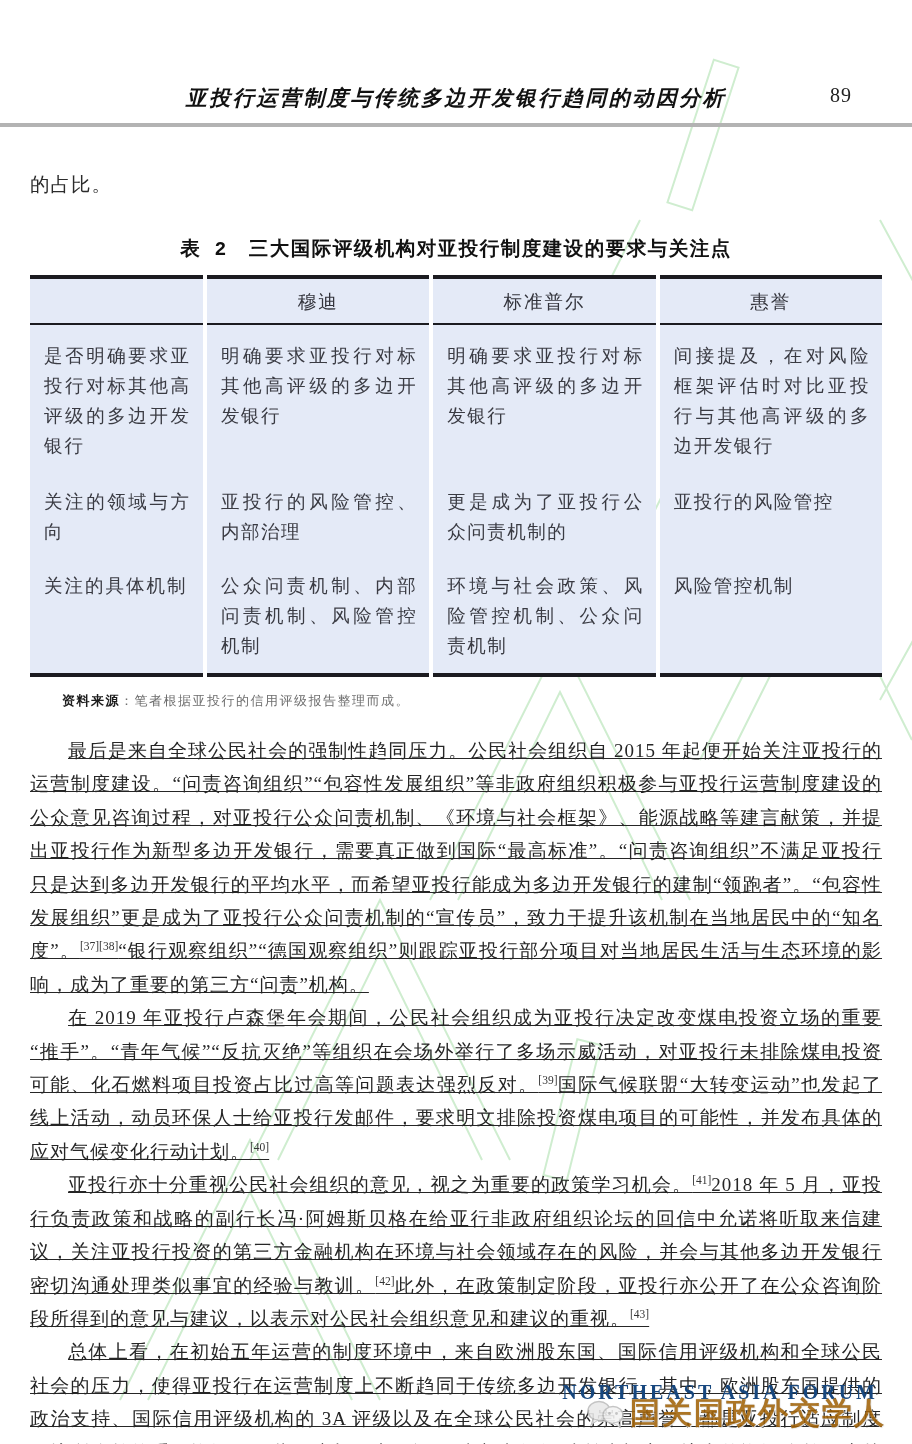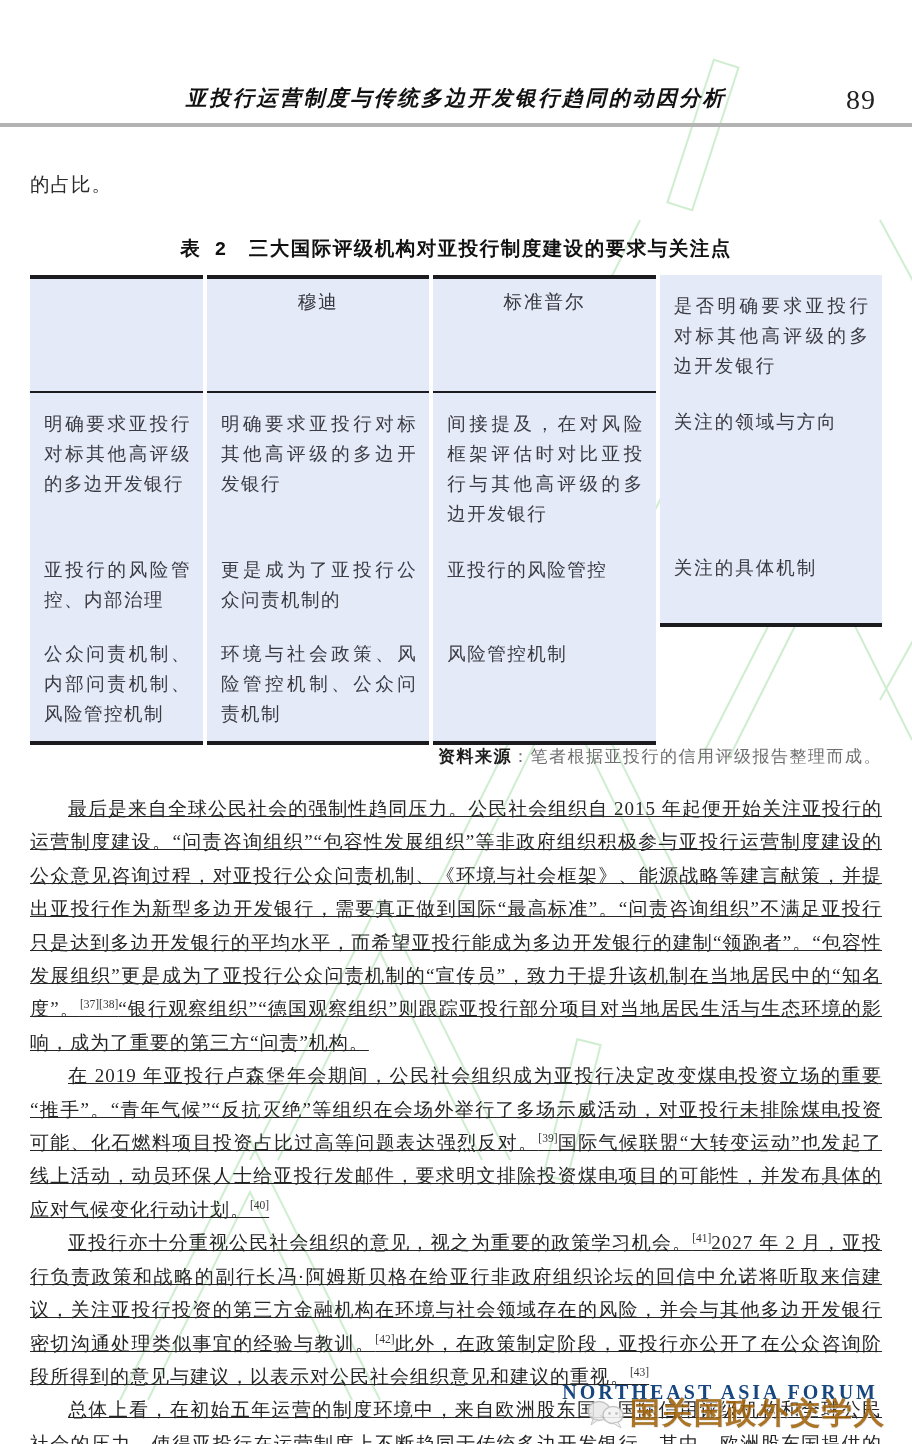--- a/index.html
+++ b/index.html
@@ -11,21 +11,21 @@
   }
   .page { position:relative; width:912px; height:1444px; z-index:1; }
 
   
   .run-head { position:relative; padding-top:84px; height:125px; }
   .run-title {
     text-align:center; font-size:21px; font-weight:bold; font-style:italic;
     letter-spacing:2.5px; color:#111;
   }
   .page-num {
-    position:absolute; right:36px; top:84px; font-size:28px; color:#222;
+    position:absolute; right:60px; top:84px; font-size:20px; color:#222;
     font-style:normal; letter-spacing:1px;
   }
   .head-rule { position:absolute; left:0; right:0; top:123px; height:4px; background:#b3b3b3; }
 
   
   .col { padding:0 30px; }
 
   .lead-frag { margin-top:46px; font-size:19.5px; letter-spacing:1px; color:#2b2b2b; }
 
   
@@ -49,21 +49,21 @@
   .ia-table .cell.hd {
     border-top:4px solid #1b1b20; border-bottom:2px solid #1b1b20;
     text-align:center; padding:8px 4px 6px 4px; letter-spacing:2px;
     color:#33343c;
   }
   .ia-table .cell.r1 { min-height:107px; padding-top:16px; }
   .ia-table .cell.r2 { min-height:68px; padding-top:14px; }
   .ia-table .cell.r3 { min-height:72px; padding-top:12px; border-bottom:4px solid #1b1b20; }
   .ia-table .lbl { letter-spacing:2px; }
 
-  .src-note { padding-left:32px; font-size:17px; letter-spacing:1.5px; color:#6e6e6e;text-align:right; }
+  .src-note { margin-top:15px; padding-left:32px; font-size:13px; letter-spacing:1.5px; color:#6e6e6e; }
   .src-note b { color:#1c1c1c; font-family:"Liberation Sans","DejaVu Sans",sans-serif; font-weight:bold; }
 
   
   .body-text { margin-top:24px; }
   .body-text p {
     font-size:19px; line-height:33.4px; letter-spacing:1px;
     text-align:justify; text-indent:2em; color:#262626;text-decoration:underline;
   }
   .body-text sup {
     font-size:11.5px; letter-spacing:0; vertical-align:super; line-height:0; color:#333;
@@ -116,20 +116,21 @@
     <div class="lead-frag">的占比。</div>
 
     <div class="tbl-caption">
       <span>表 2</span> <span>三大国际评级机构对亚投行制度建设的要求与关注点</span>
     </div>
 
     <div class="ia-table">
       <div class="cell hd"></div>
       <div class="cell hd">穆迪</div>
       <div class="cell hd">标准普尔</div>
+      <div class="cell hd">惠誉</div>
 
       <div class="cell r1 lbl">是否明确要求亚投行对标其他高评级的多边开发银行</div>
       <div class="cell r1">明确要求亚投行对标其他高评级的多边开发银行</div>
       <div class="cell r1">明确要求亚投行对标其他高评级的多边开发银行</div>
       <div class="cell r1">间接提及，在对风险框架评估时对比亚投行与其他高评级的多边开发银行</div>
 
       <div class="cell r2 lbl">关注的领域与方向</div>
       <div class="cell r2">亚投行的风险管控、内部治理</div>
       <div class="cell r2">更是成为了亚投行公众问责机制的</div>
       <div class="cell r2">亚投行的风险管控</div>
@@ -140,21 +141,21 @@
       <div class="cell r3">风险管控机制</div>
     </div>
 
     <div class="src-note"><b>资料来源</b><span>：笔者根据亚投行的信用评级报告整理而成。</span></div>
 
     <div class="body-text">
       <p><span>最后是来自全球公民社会的强制性趋同压力。公民社会组织自 2015 年起便开始关注亚投行的运营制度建设。“问责咨询组织”“包容性发展组织”等非政府组织积极参与亚投行运营制度建设的公众意见咨询过程，对亚投行公众问责机制、《环境与社会框架》、能源战略等建言献策，并提出亚投行作为新型多边开发银行，需要真正做到国际“最高标准”。“问责咨询组织”不满足亚投行只是达到多边开发银行的平均水平，而希望亚投行能成为多边开发银行的建制“领跑者”。“包容性发展组织”更是成为了亚投行公众问责机制的“宣传员”，致力于提升该机制在当地居民中的“知名度”。</span><sup>[37][38]</sup><span>“银行观察组织”“德国观察组织”则跟踪亚投行部分项目对当地居民生活与生态环境的影响，成为了重要的第三方“问责”机构。</span></p>
 
       <p><span>在 2019 年亚投行卢森堡年会期间，公民社会组织成为亚投行决定改变煤电投资立场的重要“推手”。“青年气候”“反抗灭绝”等组织在会场外举行了多场示威活动，对亚投行未排除煤电投资可能、化石燃料项目投资占比过高等问题表达强烈反对。</span><sup>[39]</sup><span>国际气候联盟“大转变运动”也发起了线上活动，动员环保人士给亚投行发邮件，要求明文排除投资煤电项目的可能性，并发布具体的应对气候变化行动计划。</span><sup>[40]</sup></p>
 
-      <p><span>亚投行亦十分重视公民社会组织的意见，视之为重要的政策学习机会。</span><sup>[41]</sup><span>2027 年 2 月，亚投行负责政策和战略的副行长冯·阿姆斯贝格在给亚行非政府组织论坛的回信中允诺将听取来信建议，关注亚投行投资的第三方金融机构在环境与社会领域存在的风险，并会与其他多边开发银行密切沟通处理类似事宜的经验与教训。</span><sup>[42]</sup><span>此外，在政策制定阶段，亚投行亦公开了在公众咨询阶段所得到的意见与建议，以表示对公民社会组织意见和建议的重视。</span><sup>[43]</sup></p>
+      <p><span>亚投行亦十分重视公民社会组织的意见，视之为重要的政策学习机会。</span><sup>[41]</sup><span>2018 年 5 月，亚投行负责政策和战略的副行长冯·阿姆斯贝格在给亚行非政府组织论坛的回信中允诺将听取来信建议，关注亚投行投资的第三方金融机构在环境与社会领域存在的风险，并会与其他多边开发银行密切沟通处理类似事宜的经验与教训。</span><sup>[42]</sup><span>此外，在政策制定阶段，亚投行亦公开了在公众咨询阶段所得到的意见与建议，以表示对公民社会组织意见和建议的重视。</span><sup>[43]</sup></p>
 
       <p><span>总体上看，在初始五年运营的制度环境中，来自欧洲股东国、国际信用评级机构和全球公民社会的压力，使得亚投行在运营制度上不断趋同于传统多边开发银行。其中，欧洲股东国提供的政治支持、国际信用评级机构的 3A 评级以及在全球公民社会的崇高声誉，都是亚投行适应制度环境所依赖的重要资源。因此，这与研究假设 1“当新兴组织对所处制度环境中的资源依赖程度越高时，新兴组织就越有可能会与传统组织出现运营制度趋同”保持了一致。</span></p>
     </div>
 
   </div>
 
   <div class="journal-name">NORTHEAST ASIA FORUM</div>
 
   <div class="wm-brand">
     <svg width="40" height="32" viewBox="0 0 40 32">

